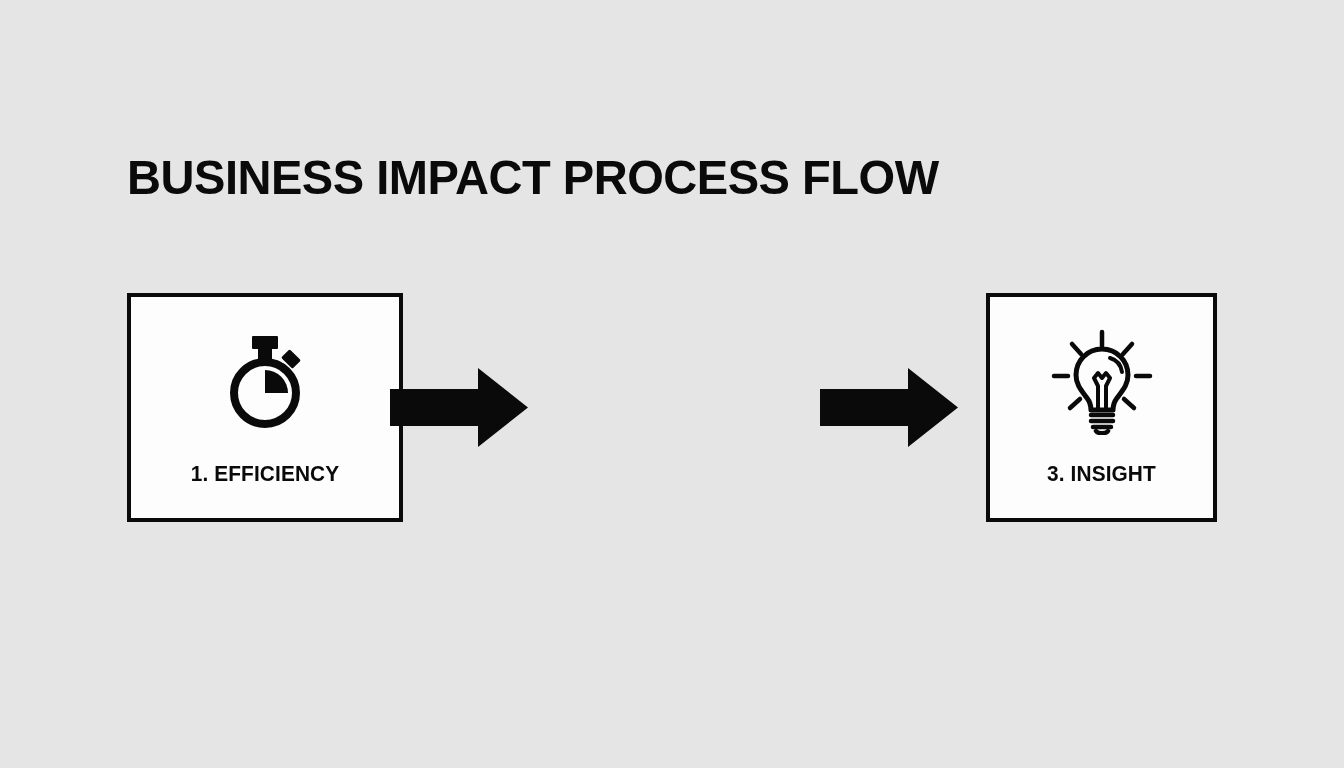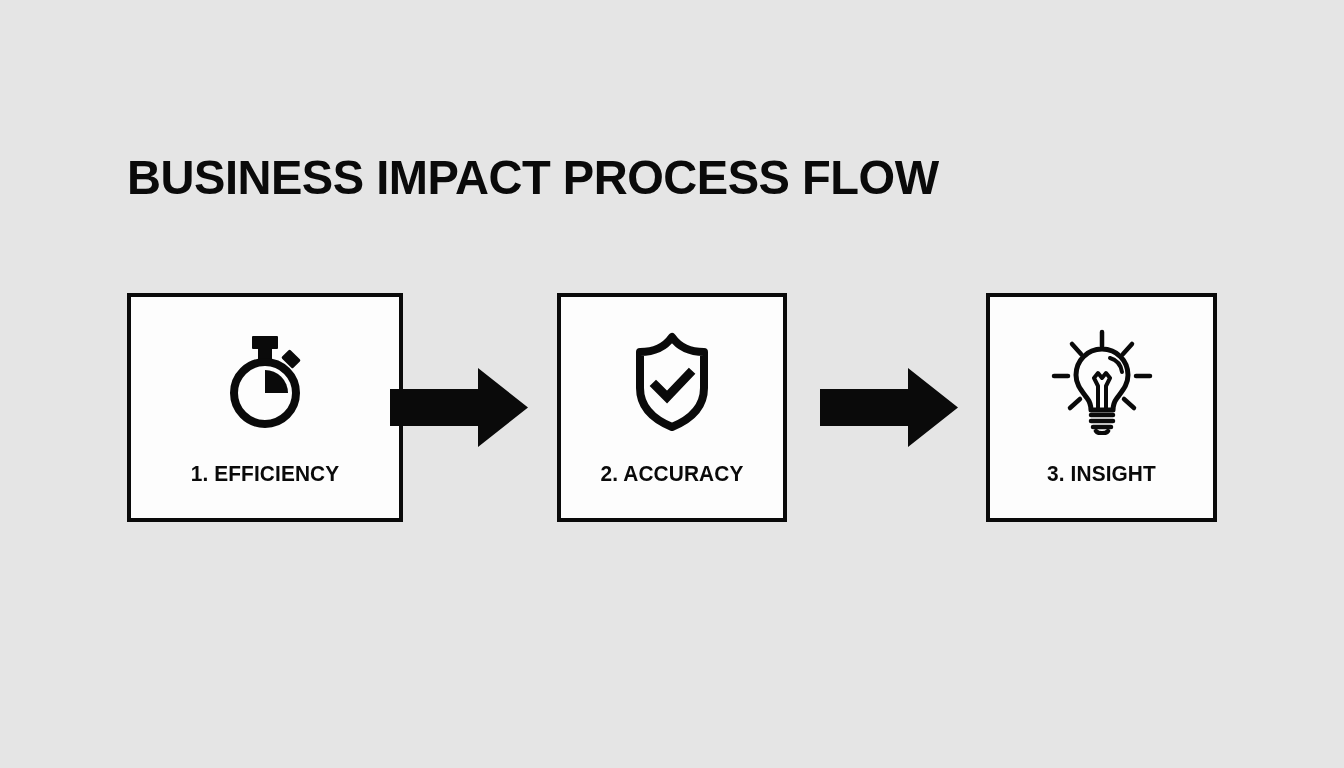--- a/index.html
+++ b/index.html
@@ -124,39 +124,20 @@
       </div>
       <div class="step-label">1. EFFICIENCY</div>
     </div>
 
     <div class="flow-arrow arrow-1">
       <svg width="138" height="79" viewBox="0 0 138 79" xmlns="http://www.w3.org/2000/svg">
         <path d="M0 21 H88 V0 L138 39.5 L88 79 V58 H0 Z" fill="#0A0A0A"></path>
       </svg>
     </div>
 
-    <div class="step-box step-2">
-      <div class="step-icon">
-        <span>
-          <svg width="96" height="104" viewBox="0 0 96 104" fill="none" xmlns="http://www.w3.org/2000/svg">
-
-            <path d="M48 7
-                     C41 17 30 22 16 22
-                     L16 58
-                     C16 78 31 90 48 97
-                     C65 90 80 78 80 58
-                     L80 22
-                     C66 22 55 17 48 7 Z" stroke="#0A0A0A" stroke-width="8" stroke-linejoin="round" fill="none"></path>
-
-            <path d="M32 56 L43 67 L65 44" stroke="#0A0A0A" stroke-width="9" stroke-linecap="square" stroke-linejoin="miter" fill="none"></path>
-          </svg>
-        </span>
-      </div>
-      <div class="step-label">2. ACCURACY</div>
-    </div>
 
     <div class="flow-arrow arrow-2">
       <svg width="138" height="79" viewBox="0 0 138 79" xmlns="http://www.w3.org/2000/svg">
         <path d="M0 21 H88 V0 L138 39.5 L88 79 V58 H0 Z" fill="#0A0A0A"></path>
       </svg>
     </div>
 
     <div class="step-box step-3">
       <div class="step-icon">
         <span>

